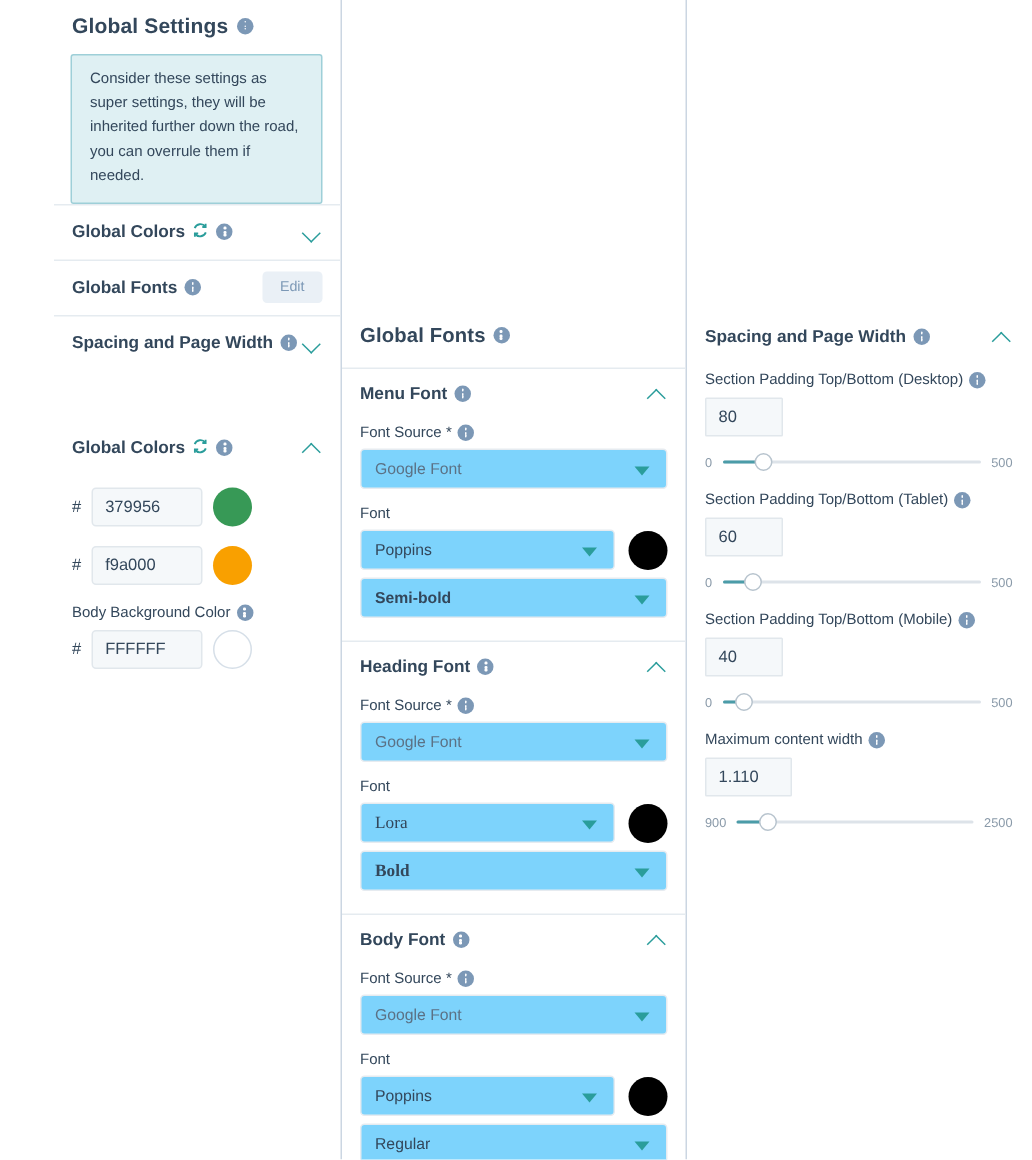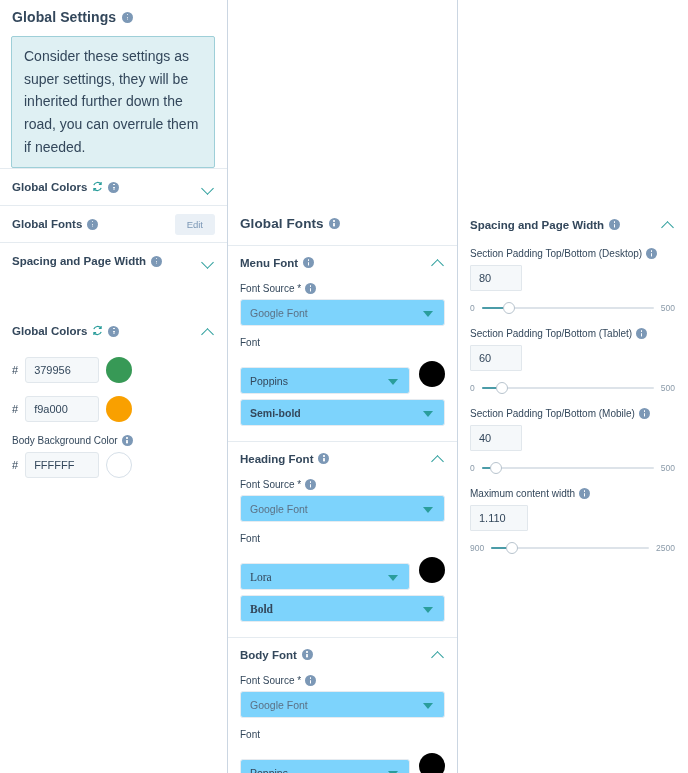--- a/index.html
+++ b/index.html
@@ -10,21 +10,21 @@
     background: #ffffff;
     font-family: "Liberation Sans", sans-serif;
     color: #33475b;
     overflow: hidden;
   }
 
   .app { display: flex; width: 688px; height: 773px; }
 
   
   .col { height: 773px; position: relative; background: #ffffff; }
-  .col-left   { width: 228px; border-right: 1px solid #cbd6e2; }
+  .col-left   { width: 228px; border-right: 1px solid #cbd6e2; padding-left: 36px; }
   .col-mid    { width: 230px; border-right: 1px solid #cbd6e2; }
   .col-right  { width: 229px; }
 
   
   .title {
     font-size: 13.5px;
     font-weight: bold;
     color: #33475b;
     letter-spacing: .1px;
   }
@@ -101,21 +101,21 @@
     padding: 9px 12px 0 12px;
   }
   .page-head .title { font-size: 14px; }
 
   .notice {
     margin: 11px 12px 0 11px;
     background: #dff0f3;
     border: 1px solid #9ecfd8;
     border-radius: 2px;
     padding: 8px 10px 9px 12px;
-    font-size: 14px;
+    font-size: 10px;
     line-height: 1.62;
     color: #33475b;
   }
 
   .row-sep {
     border-top: 1px solid #e5ebf0;
     display: flex;
     align-items: center;
     justify-content: space-between;
     padding: 0 12px;
@@ -185,21 +185,21 @@
     cursor: pointer;
     white-space: nowrap;
     overflow: hidden;
   }
   .select.muted { color: #5b7185; }
   .select.bold { font-weight: bold; }
   .select.serif { font-family: "Liberation Serif", serif; font-size: 11.5px; }
   .select.serif.bold { font-family: "Liberation Serif", serif; font-weight: bold; }
 
   .font-row { display: flex; align-items: center; gap: 9px; }
-  .font-row .select { flex: 1; margin-top: 19px; }
+  .font-row .select { flex: 1; margin-top: 5px; }
   .dot {
     width: 26px; height: 26px;
     border-radius: 50%;
     background: #000000;
     flex: none;
     margin-top: 5px;
     cursor: pointer;
   }
 
   .divider { border-top: 1px solid #e5ebf0; }

